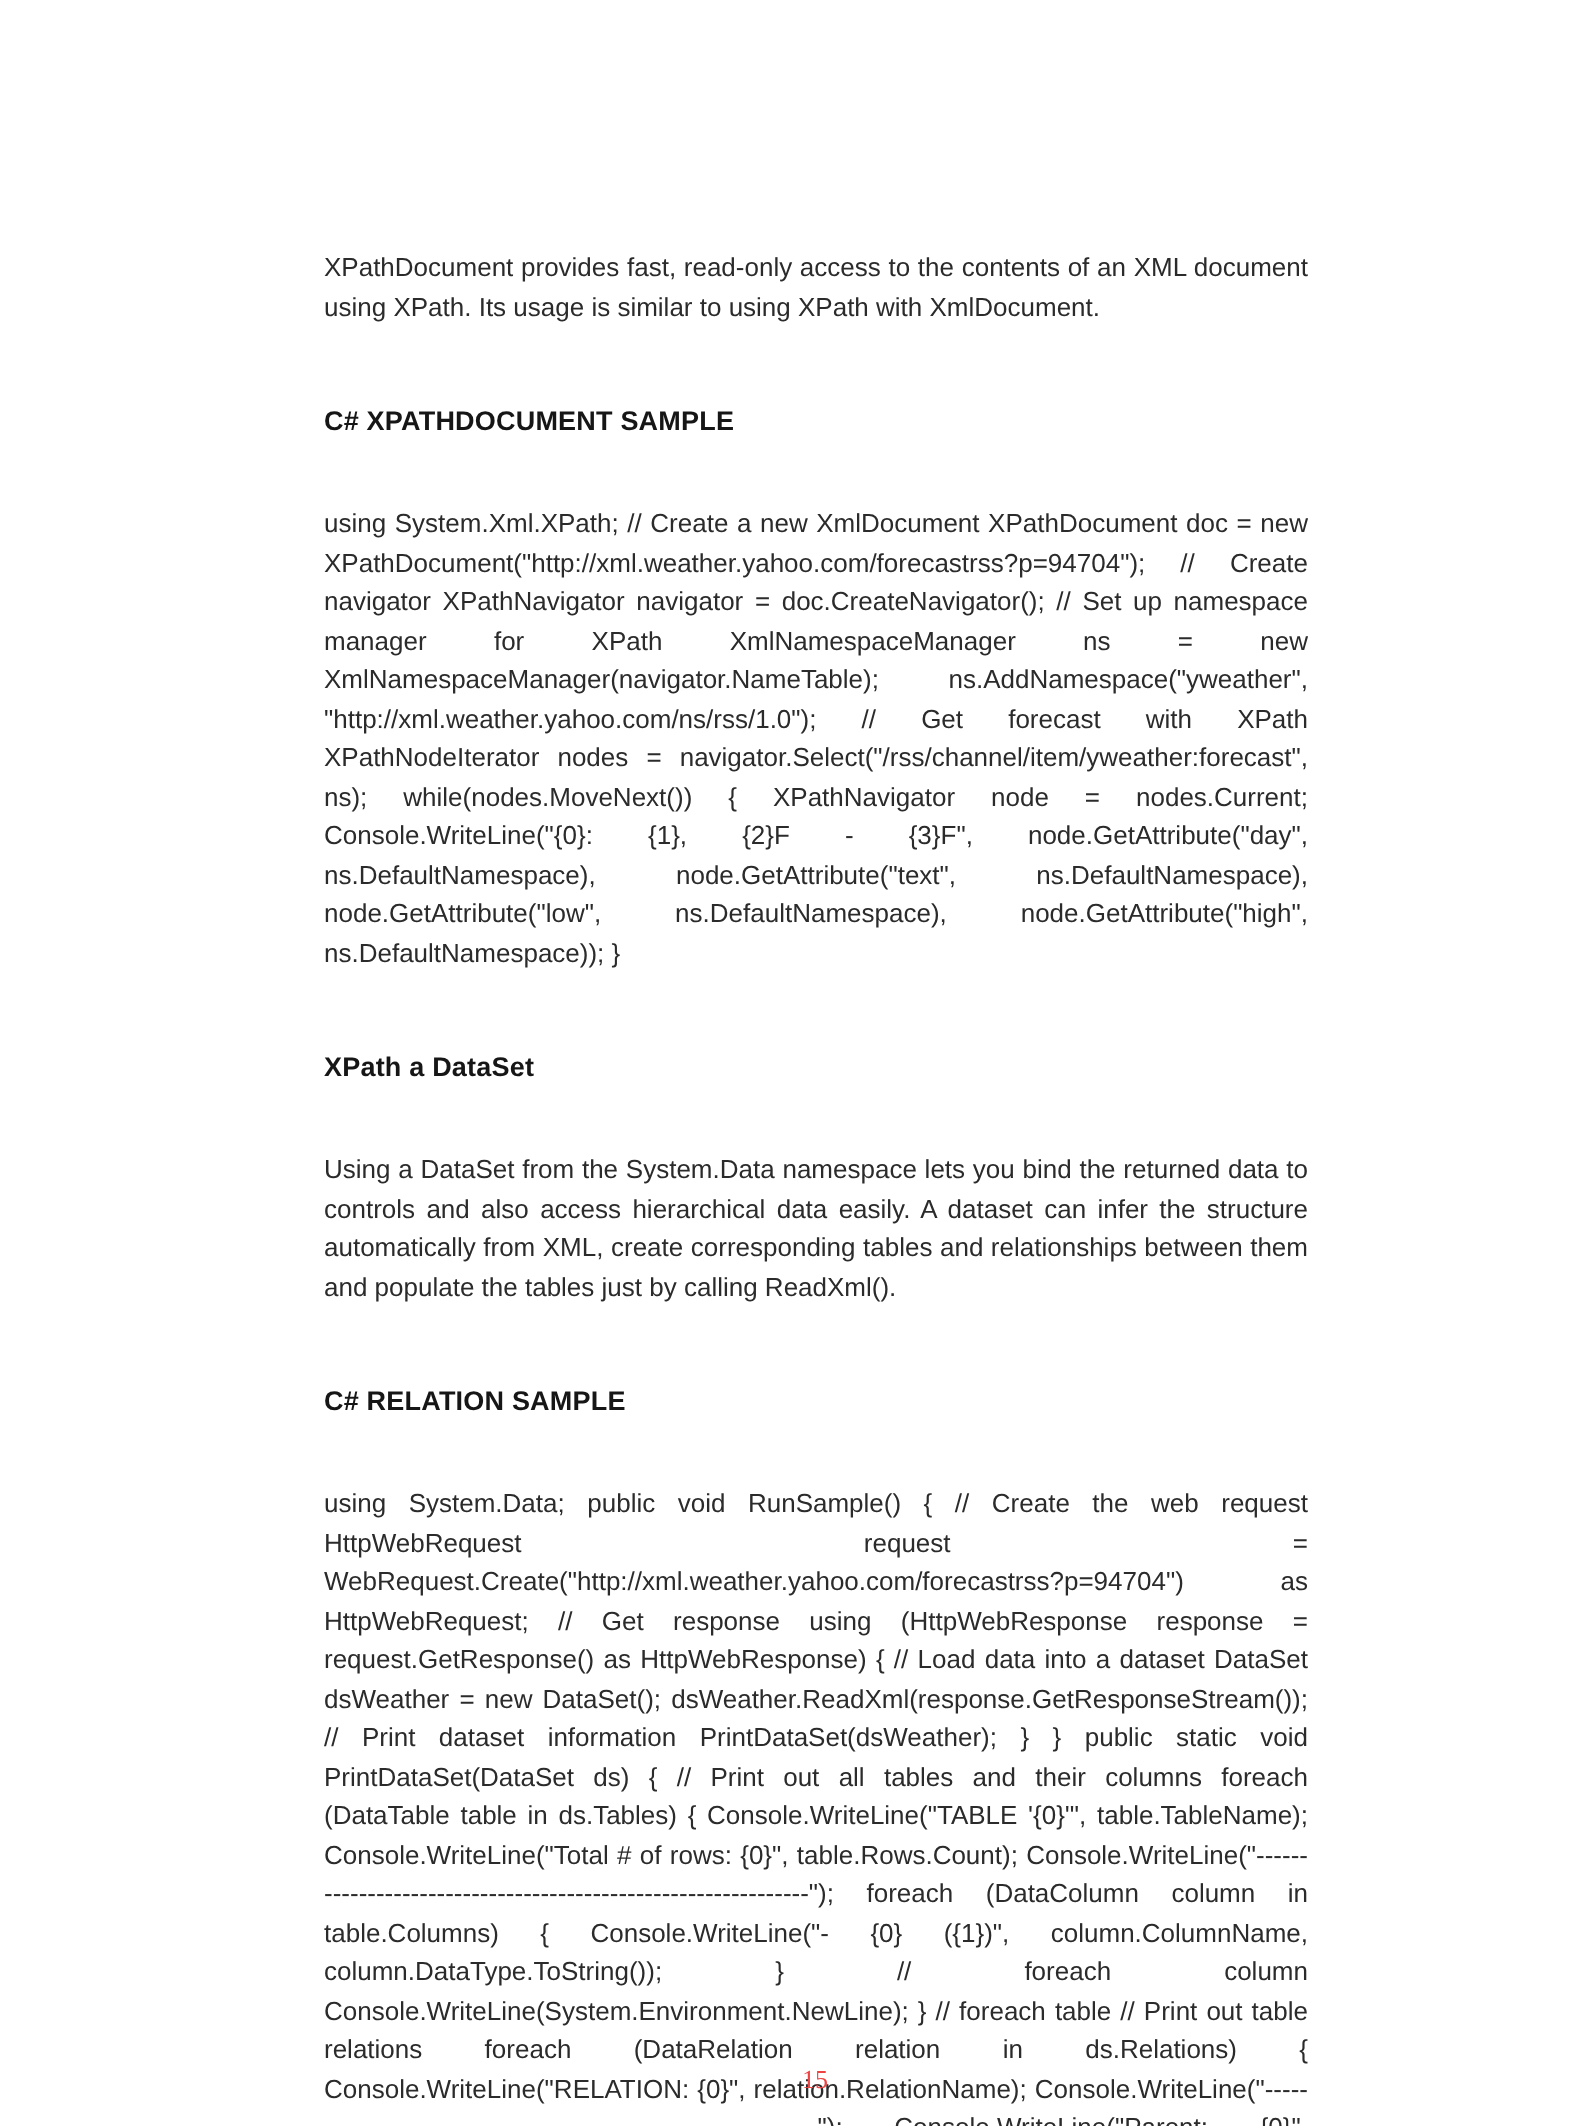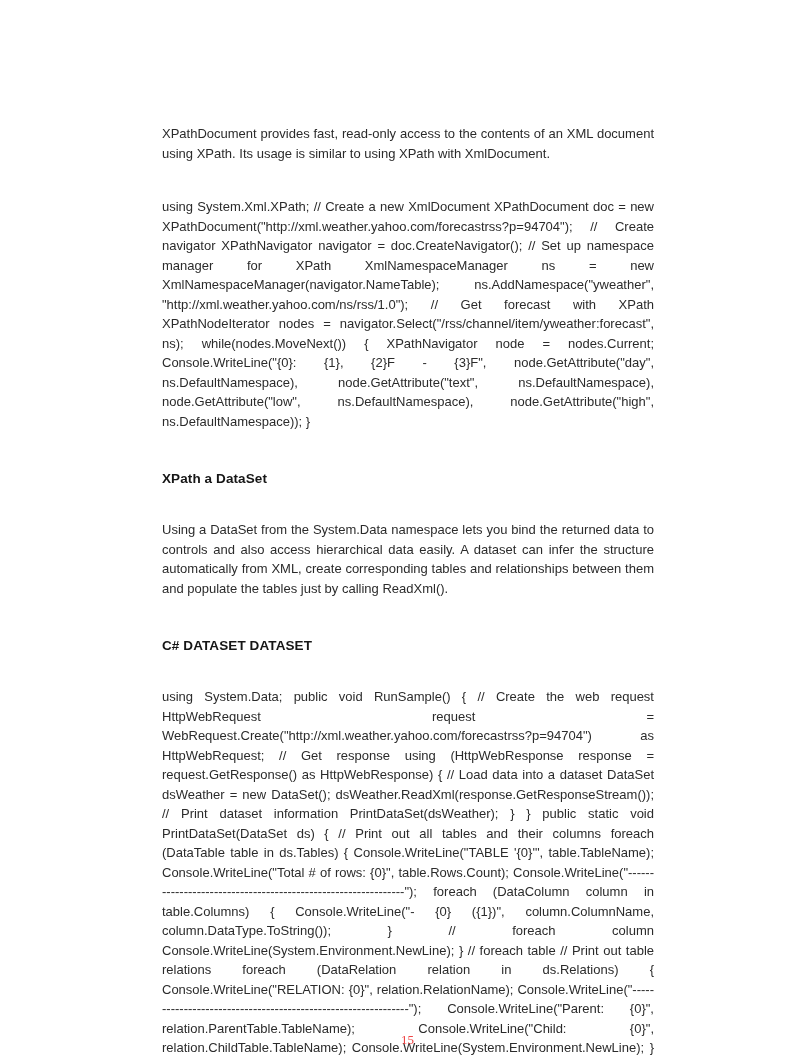--- a/index.html
+++ b/index.html
@@ -51,27 +51,28 @@
   }
 </style>
 </head>
 <body>
 
 <div class="page">
   <div class="content">
 
     <p class="para">XPathDocument provides fast, read-only access to the contents of an XML document using XPath. Its usage is similar to using XPath with XmlDocument.</p>
 
+    <h2 class="heading">C# XPATHDOCUMENT SAMPLE</h2>
 
     <p class="para">using System.Xml.XPath; // Create a new XmlDocument XPathDocument doc = new XPathDocument("http://xml.weather.yahoo.com/forecastrss?p=94704"); // Create navigator XPathNavigator navigator = doc.CreateNavigator(); // Set up namespace manager for XPath XmlNamespaceManager ns = new XmlNamespaceManager(navigator.NameTable); ns.AddNamespace("yweather", "http://xml.weather.yahoo.com/ns/rss/1.0"); // Get forecast with XPath XPathNodeIterator nodes = navigator.Select("/rss/channel/item/yweather:forecast", ns); while(nodes.MoveNext()) { XPathNavigator node = nodes.Current; Console.WriteLine("{0}: {1}, {2}F - {3}F", node.GetAttribute("day", ns.DefaultNamespace), node.GetAttribute("text", ns.DefaultNamespace), node.GetAttribute("low", ns.DefaultNamespace), node.GetAttribute("high", ns.DefaultNamespace)); }</p>
 
     <h2 class="heading">XPath a DataSet</h2>
 
     <p class="para">Using a DataSet from the System.Data namespace lets you bind the returned data to controls and also access hierarchical data easily. A dataset can infer the structure automatically from XML, create corresponding tables and relationships between them and populate the tables just by calling ReadXml().</p>
 
-    <h2 class="heading">C# DATASET DATASET</h2>
+    <h2 class="heading">C# RELATION SAMPLE</h2>
 
     <p class="para">using System.Data; public void RunSample() { // Create the web request HttpWebRequest request = WebRequest.Create("http://xml.weather.yahoo.com/forecastrss?p=94704") as HttpWebRequest; // Get response using (HttpWebResponse response = request.GetResponse() as HttpWebResponse) { // Load data into a dataset DataSet dsWeather = new DataSet(); dsWeather.ReadXml(response.GetResponseStream()); // Print dataset information PrintDataSet(dsWeather); } } public static void PrintDataSet(DataSet ds) { // Print out all tables and their columns foreach (DataTable table in ds.Tables) { Console.WriteLine("TABLE '{0}'", table.TableName); Console.WriteLine("Total # of rows: {0}", table.Rows.Count); Console.WriteLine("--------------------------------------------------------------"); foreach (DataColumn column in table.Columns) { Console.WriteLine("- {0} ({1})", column.ColumnName, column.DataType.ToString()); } // foreach column Console.WriteLine(System.Environment.NewLine); } // foreach table // Print out table relations foreach (DataRelation relation in ds.Relations) { Console.WriteLine("RELATION: {0}", relation.RelationName); Console.WriteLine("--------------------------------------------------------------"); Console.WriteLine("Parent: {0}", relation.ParentTable.TableName); Console.WriteLine("Child: {0}", relation.ChildTable.TableName); Console.WriteLine(System.Environment.NewLine); } // foreach relation }</p>
 
   </div>
 
   <div class="page-number">15</div>
 </div>
 
 </body></html>

